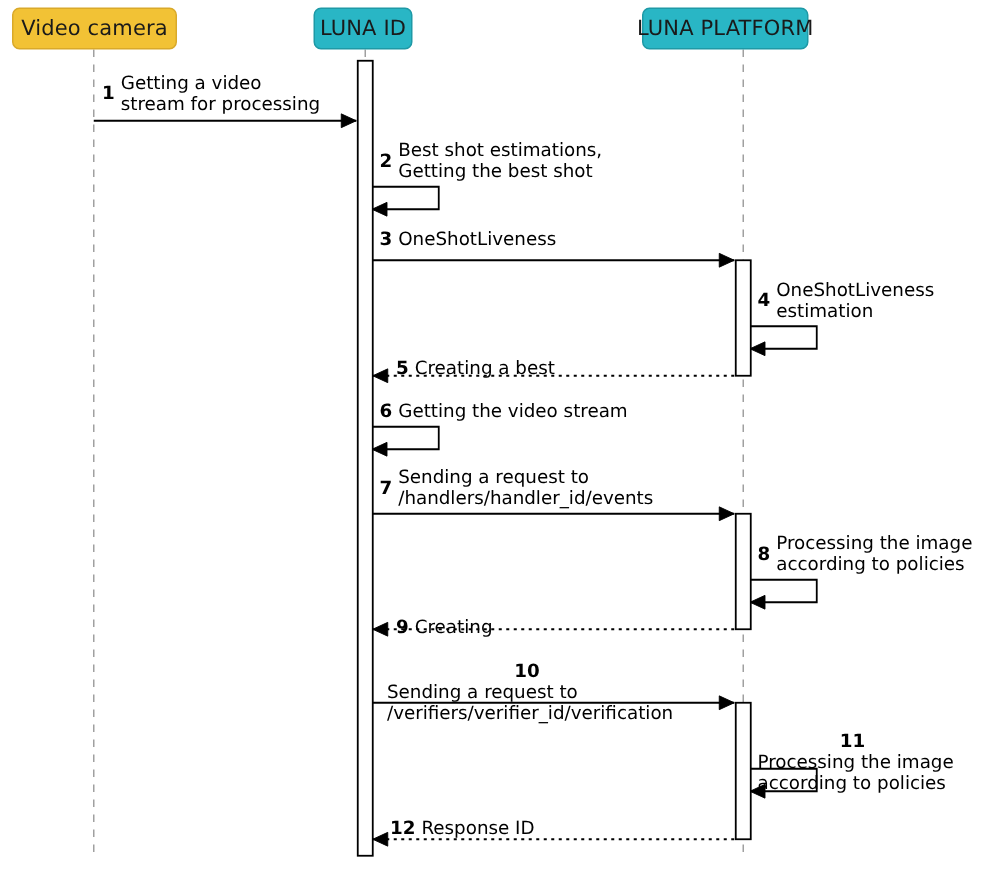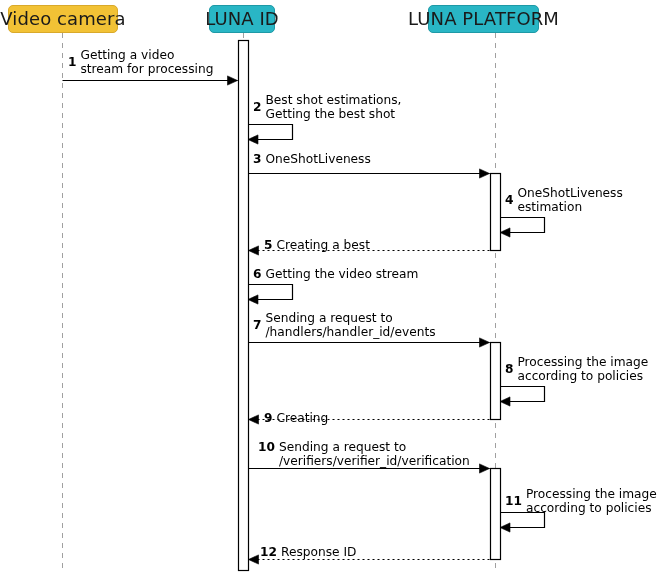--- a/index.html
+++ b/index.html
@@ -28,21 +28,21 @@
     display: block;
   }
   .participant-box {
     position: absolute;
     box-sizing: border-box;
     border-radius: 5px;
     display: flex;
     align-items: center;
     justify-content: center;
     color: #1a1a1a;
-    font-size: 18px;
+    font-size: 14px;
     line-height: 1;
     letter-spacing: 0.1px;
     white-space: nowrap;
     font-family: "DejaVu Sans", sans-serif;
   }
   .msg-label {
     position: absolute;
     font-size: 12.2px;
     color: #000000;
     line-height: 14px;
@@ -116,18 +116,18 @@
   <div id="labels-layer">
       <div class="msg-label" style="left: 68px; top: 48px;"><div style="display: flex; align-items: center;"><span class="msg-num" style="margin-right: 4px;">1</span><span class="msg-text">Getting a video<br>stream for processing</span></div></div>
       <div class="msg-label" style="left: 253px; top: 93px;"><div style="display: flex; align-items: center;"><span class="msg-num" style="margin-right: 4px;">2</span><span class="msg-text">Best shot estimations,<br>Getting the best shot</span></div></div>
       <div class="msg-label" style="left: 253px; top: 152px;"><div style="display: flex; align-items: baseline;"><span class="msg-num" style="margin-right: 4px;">3</span><span class="msg-text">OneShotLiveness</span></div></div>
       <div class="msg-label" style="left: 505px; top: 186px;"><div style="display: flex; align-items: center;"><span class="msg-num" style="margin-right: 4px;">4</span><span class="msg-text">OneShotLiveness<br>estimation</span></div></div>
       <div class="msg-label" style="left: 264px; top: 238px;"><div style="display: flex; align-items: baseline;"><span class="msg-num" style="margin-right: 4px;">5</span><span class="msg-text">Creating a best</span></div></div>
       <div class="msg-label" style="left: 253px; top: 267px;"><div style="display: flex; align-items: baseline;"><span class="msg-num" style="margin-right: 4px;">6</span><span class="msg-text">Getting the video stream</span></div></div>
       <div class="msg-label" style="left: 253px; top: 311px;"><div style="display: flex; align-items: center;"><span class="msg-num" style="margin-right: 4px;">7</span><span class="msg-text">Sending a request to<br>/handlers/handler_id/events</span></div></div>
       <div class="msg-label" style="left: 505px; top: 355px;"><div style="display: flex; align-items: center;"><span class="msg-num" style="margin-right: 4px;">8</span><span class="msg-text">Processing the image<br>according to policies</span></div></div>
       <div class="msg-label" style="left: 264px; top: 411px;"><div style="display: flex; align-items: baseline;"><span class="msg-num" style="margin-right: 4px;">9</span><span class="msg-text">Creating</span></div></div>
-      <div class="msg-label" style="left: 258px; top: 440px;"><div style="display: flex; align-items: flex-start;"><span class="msg-num" style="margin-right: 4px;">10</span><span class="msg-text">Sending a request to<br>/verifiers/verifier_id/verification</span></div></div>
-      <div class="msg-label" style="left: 505px; top: 487px;"><div style="display: flex; align-items: center;"><span class="msg-num" style="margin-right: 4px;">11</span><span class="msg-text">Processing the image<br>according to policies</span></div></div>
+      <div class="msg-label" style="left: 258px; top: 440px;"><div style="display: flex; align-items: center; flex-direction: column;"><span class="msg-num" style="margin-right: 4px;">10</span><span class="msg-text">Sending a request to<br>/verifiers/verifier_id/verification</span></div></div>
+      <div class="msg-label" style="left: 505px; top: 487px;"><div style="display: flex; align-items: center; flex-direction: column;"><span class="msg-num" style="margin-right: 4px;">11</span><span class="msg-text">Processing the image<br>according to policies</span></div></div>
       <div class="msg-label" style="left: 260px; top: 545px;"><div style="display: flex; align-items: flex-end;"><span class="msg-num" style="margin-right: 4px;">12</span><span class="msg-text">Response ID</span></div></div>
     </div>
 
 </div>
 
 </body></html>

